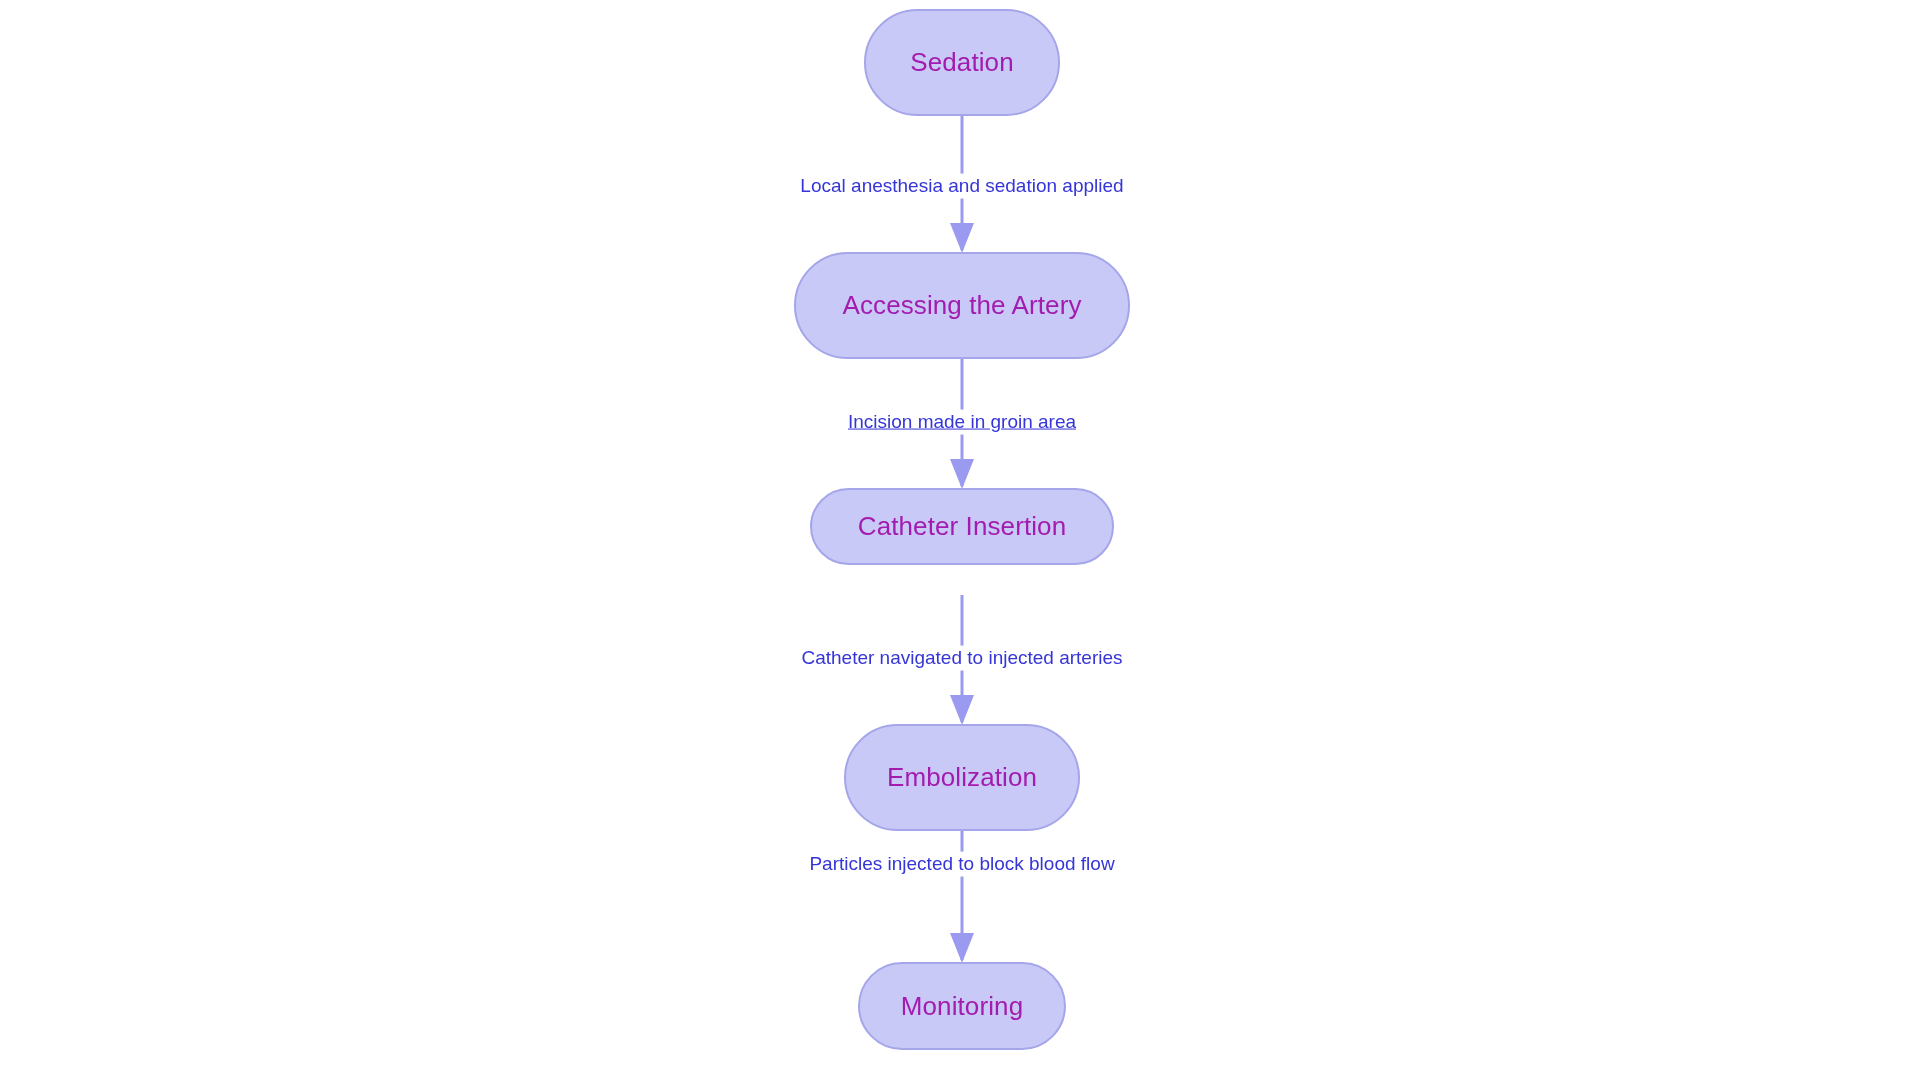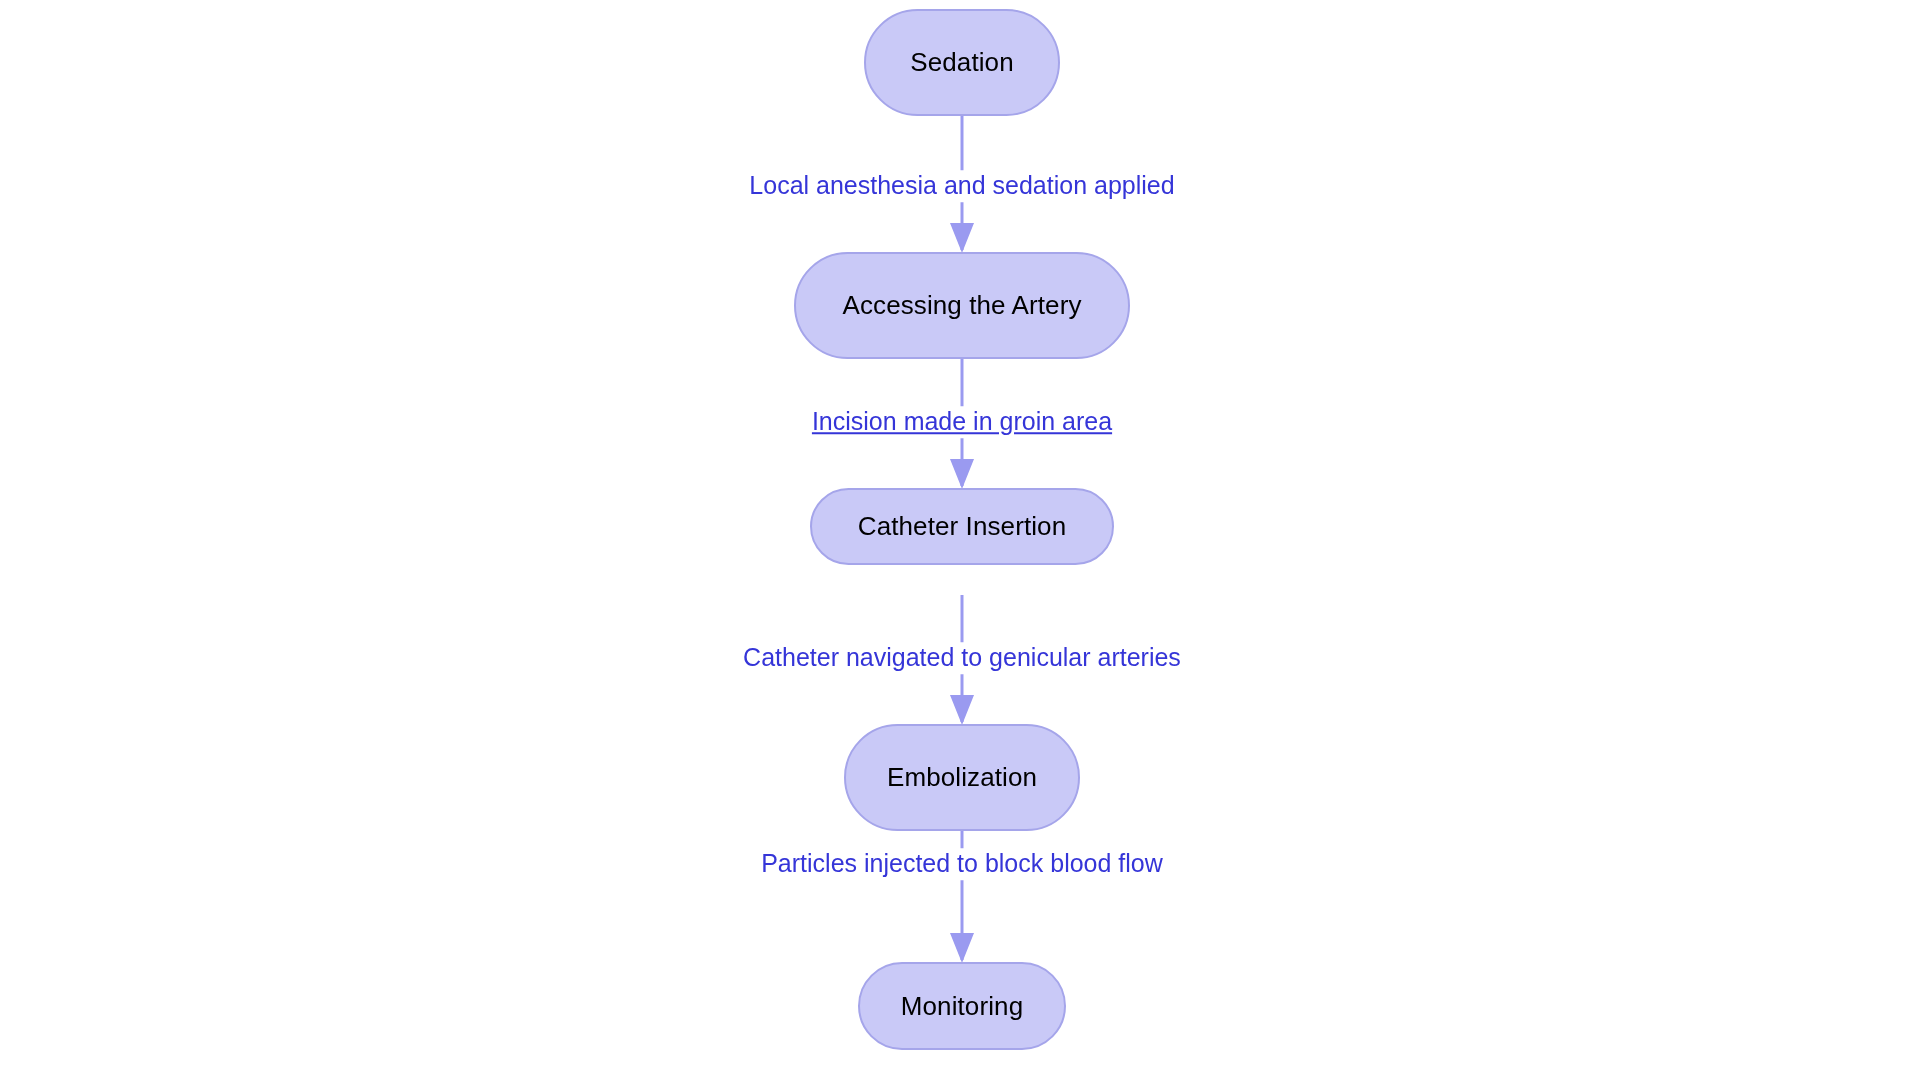--- a/index.html
+++ b/index.html
@@ -35,33 +35,33 @@
     background: #c9c9f7;
     border: 2px solid #a5a5ea;
     border-radius: 9999px;
     display: flex;
     align-items: center;
     justify-content: center;
     transform: translateX(-50%);
   }
 
   .node-label {
-    color: #000000;
+    color: #a21caf;
     font-size: 26px;
     font-family: "Liberation Sans", sans-serif;
     letter-spacing: 0.1px;
     white-space: nowrap;
     line-height: 1;
   }
 
   .edge-label {
     position: absolute;
     transform: translate(-50%, -50%);
     color: #3535d8;
-    font-size: 25px;
+    font-size: 19px;
     font-family: "Liberation Sans", sans-serif;
     white-space: nowrap;
     background: #ffffff;
     padding: 2px 6px;
     line-height: 1.1;
   }
 </style>
 </head>
 <body>
 
@@ -94,17 +94,17 @@
       <div class="node" style="left: 962px; top: 723.5px; width: 236px; height: 107px;">
         <span class="node-label">Embolization</span>
       </div>
       <div class="node" style="left: 962px; top: 961.5px; width: 208px; height: 88px;">
         <span class="node-label">Monitoring</span>
       </div>
     </div>
   <div id="edge-labels-group">
       <div class="edge-label" style="left: 962px; top: 186px;">Local anesthesia and sedation applied</div>
       <div class="edge-label" style="left: 962px; top: 422px; text-decoration: underline;">Incision made in groin area</div>
-      <div class="edge-label" style="left: 962px; top: 658px;">Catheter navigated to genicular arteries</div>
+      <div class="edge-label" style="left: 962px; top: 658px;">Catheter navigated to injected arteries</div>
       <div class="edge-label" style="left: 962px; top: 864px;">Particles injected to block blood flow</div>
     </div>
 
 </div>
 
 </body></html>

